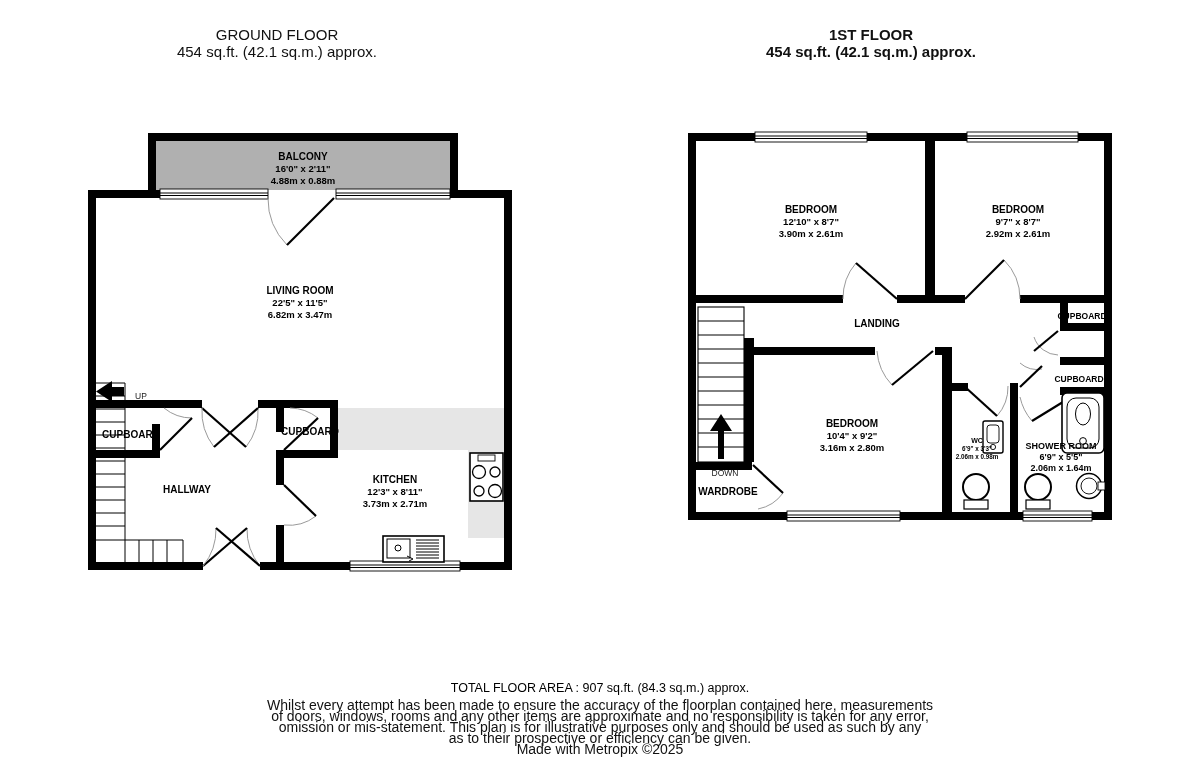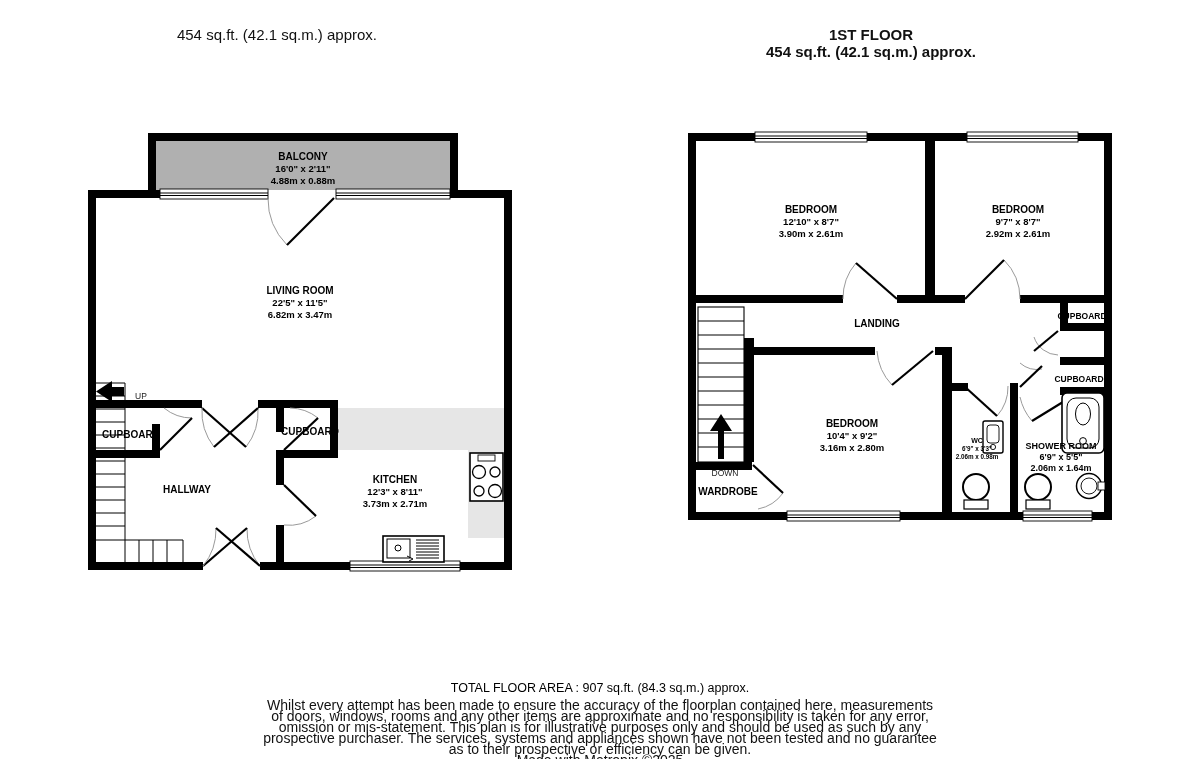--- a/index.html
+++ b/index.html
@@ -21,20 +21,21 @@
   .footer{position:absolute;left:0;width:1200px;text-align:center;}
   .footer-total{font-size:12.5px;}
   .footer-line{font-size:14px;line-height:10.9px;color:#111;}
 </style>
 </head>
 <body>
 
 <div class="canvas">
 
   <div class="floor-header" style="left:77px;top:26px;">
+    <div>GROUND FLOOR</div>
     <div>454 sq.ft. (42.1 sq.m.) approx.</div>
   </div>
   <div class="floor-header" style="left:671px;top:26px;font-weight:bold;">
     <div>1ST FLOOR</div>
     <div>454 sq.ft. (42.1 sq.m.) approx.</div>
   </div>
 
   <svg class="plan" style="left:80px;top:125px;" width="440" height="460" viewBox="0 0 440 460">
 
     <g>
@@ -258,18 +259,17 @@
     <text class="room-name" style="font-size:9px" x="381" y="324">SHOWER ROOM</text>
     <text class="room-dims" style="font-size:9px" x="381" y="335">6'9" x 5'5"</text>
     <text class="room-dims" style="font-size:9px" x="381" y="346">2.06m x 1.64m</text>
   </svg>
 
   <div class="footer footer-total" style="top:681px;">TOTAL FLOOR AREA : 907 sq.ft. (84.3 sq.m.) approx.</div>
   <div class="footer" style="top:700px;">
     <div class="footer-line">Whilst every attempt has been made to ensure the accuracy of the floorplan contained here, measurements</div>
     <div class="footer-line">of doors, windows, rooms and any other items are approximate and no responsibility is taken for any error,</div>
     <div class="footer-line">omission or mis-statement. This plan is for illustrative purposes only and should be used as such by any</div>
-    <div class="footer-line">prospective purchaser. The services, systems and appliances shown have not been tested and no guarantee</div>
     <div class="footer-line">as to their prospective or efficiency can be given.</div>
     <div class="footer-line">Made with Metropix ©2025</div>
   </div>
 
 </div>
 
 </body></html>

